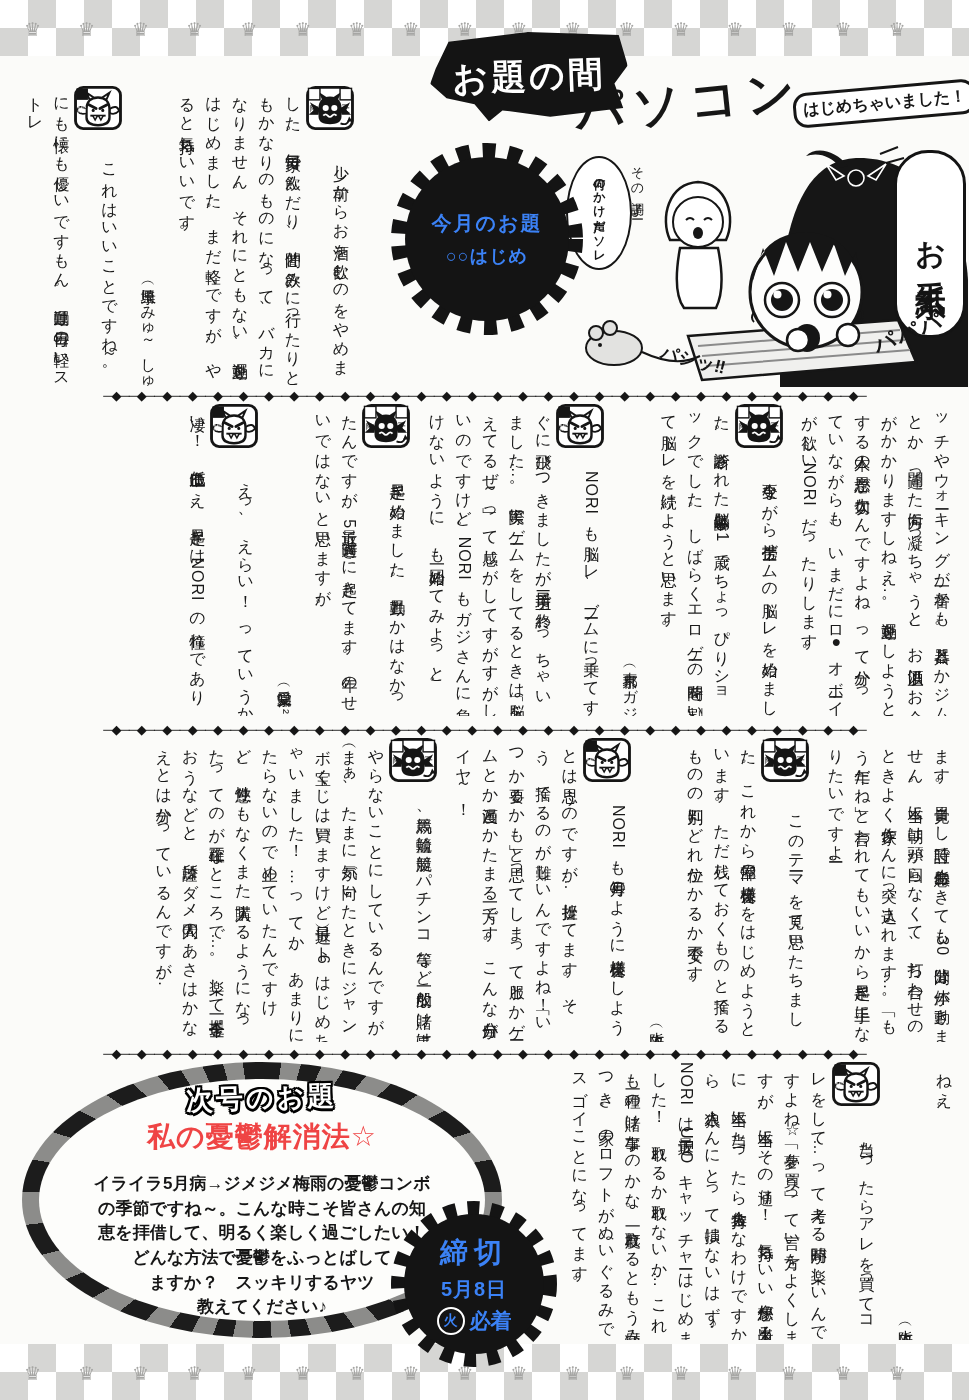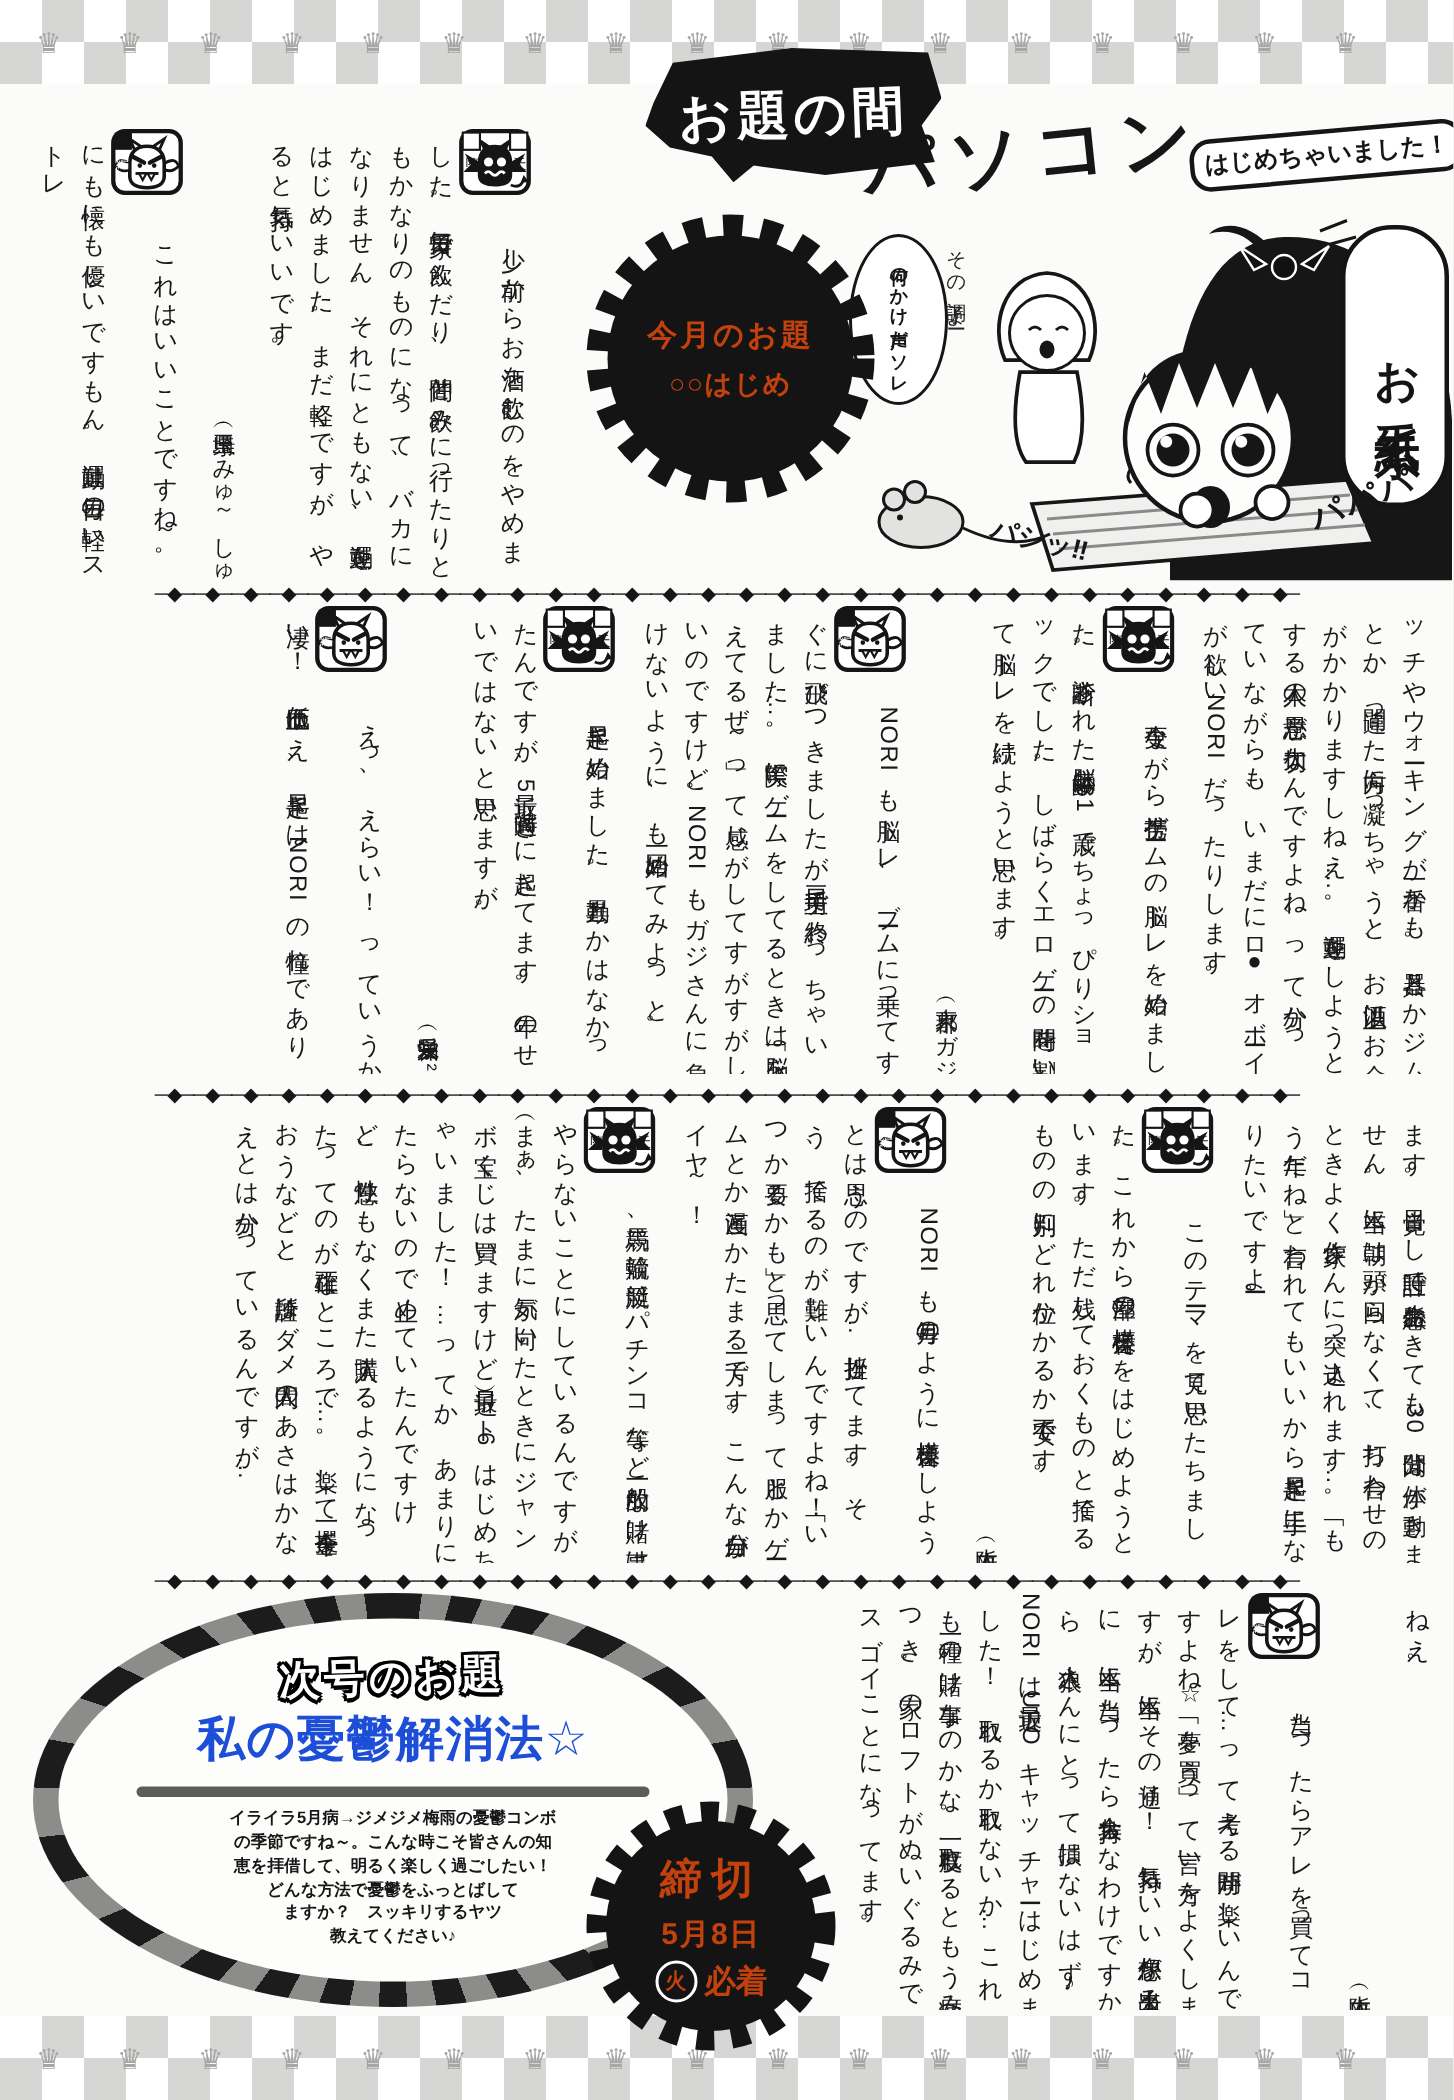--- a/index.html
+++ b/index.html
@@ -40,21 +40,21 @@
   .room-title{
     position:absolute;left:430px;top:32px;width:198px;height:88px;z-index:6;
     background:#141414;color:#fff;display:flex;align-items:center;justify-content:center;
     font-size:35px;font-weight:900;letter-spacing:3px;transform:rotate(-2deg);
     clip-path:polygon(3% 38%,10% 8%,50% 0%,96% 7%,100% 42%,93% 62%,97% 90%,60% 97%,36% 88%,29% 100%,22% 80%,8% 72%,0 55%);
   }
   .gear{position:absolute;z-index:4;}
   .gear svg{position:absolute;left:0;top:0;width:100%;height:100%;}
   .gear .gear-text{
     position:absolute;inset:0;display:flex;flex-direction:column;align-items:center;justify-content:center;
-    color:#c2410c;text-align:center;z-index:2;
+    color:#3b82f6;text-align:center;z-index:2;
   }
   .gear-monthly{left:386px;top:138px;width:202px;height:202px;}
   .gear-monthly .g-label{font-size:20px;font-weight:900;letter-spacing:2px;margin-bottom:8px;}
   .gear-monthly .g-line{font-size:18px;font-weight:900;letter-spacing:1px;line-height:1.25;}
   .handwritten-title{
     position:absolute;left:575px;top:70px;z-index:5;
     font-size:48px;font-weight:900;letter-spacing:8px;transform:rotate(-6deg);color:#161616;
   }
   .handwritten-sub{
     position:absolute;left:793px;top:86px;z-index:5;
@@ -99,23 +99,23 @@
   .oval-inner{
     width:calc(100% - 34px);height:calc(100% - 34px);border-radius:50%;background:#fdfdfb;
     display:flex;flex-direction:column;align-items:center;justify-content:center;
     text-align:center;padding:6px 20px;box-sizing:border-box;
   }
   .next-label{
     font-size:27px;font-weight:900;letter-spacing:3px;color:#fff;transform:rotate(-2deg);
     text-shadow:2px 0 0 #000,-2px 0 0 #000,0 2px 0 #000,0 -2px 0 #000,2px 2px 0 #000,-2px -2px 0 #000,2px -2px 0 #000,-2px 2px 0 #000,0 3px 0 #000;
     margin-bottom:2px;
   }
-  .next-title{font-size:32px;font-weight:900;letter-spacing:1px;color:#1d4ed8;margin-bottom:9px;}
+  .next-title{font-size:28px;font-weight:900;letter-spacing:1px;color:#ef4444;margin-bottom:9px;}
   .next-divider{width:84%;height:7px;background:#5c5c5a;border-radius:4px;margin-bottom:7px;}
-  .next-body{font-size:11px;line-height:1.45;font-weight:bold;white-space:pre-line;color:#161616;}
+  .next-body{font-size:17px;line-height:1.45;font-weight:bold;white-space:pre-line;color:#161616;}
   
   .gear-deadline{left:386px;top:1196px;width:176px;height:176px;z-index:5;}
   .gear-deadline .g-label{font-size:28px;font-weight:900;letter-spacing:6px;margin-bottom:4px;}
   .gear-deadline .g-date{font-size:20px;font-weight:900;letter-spacing:1px;margin-bottom:4px;}
   .gear-deadline .g-note{font-size:21px;font-weight:900;display:flex;align-items:center;gap:5px;}
   .fire-day{
     display:inline-flex;align-items:center;justify-content:center;
     width:24px;height:24px;border:2.5px solid #fff;border-radius:50%;font-size:14px;font-weight:900;
   }
   .defs-hidden{position:absolute;width:0;height:0;overflow:hidden;}

